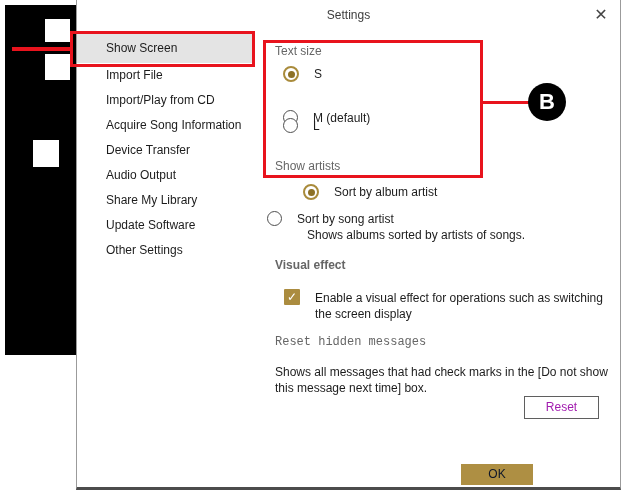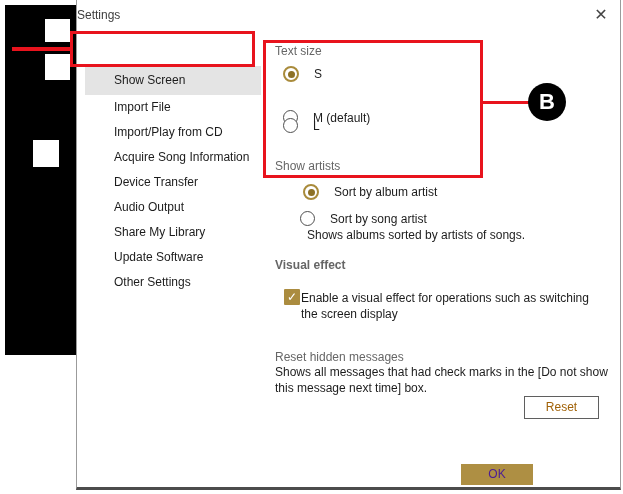--- a/index.html
+++ b/index.html
@@ -14,52 +14,52 @@
   .bg-rect-a{left:40px;top:14px;width:25px;height:23px;}
   .bg-rect-b{left:40px;top:49px;width:25px;height:26px;}
   .bg-rect-c{left:28px;top:135px;width:26px;height:27px;}
 
   
   .dialog{
     position:absolute;left:76px;top:0;width:545px;height:490px;background:#fff;
     border-left:1px solid #9b9b9b;border-right:1px solid #9b9b9b;border-bottom:3px solid #4c4c4c;
     box-sizing:border-box;
   }
-  .dlg-title{position:absolute;left:0;top:8px;width:100%;color:#3d3d3d;}
+  .dlg-title{position:absolute;left:0;top:8px;width:100%;text-align:center;color:#3d3d3d;}
   .dlg-close{
     position:absolute;right:8px;top:4px;width:22px;height:22px;line-height:22px;text-align:center;
     font-size:16px;color:#444;cursor:pointer;
   }
 
   
-  .sidebar{position:absolute;left:8px;top:34px;width:176px;margin-top:32px;}
+  .sidebar{position:absolute;left:0;top:34px;width:176px;}
   .side-item{height:25px;line-height:25px;padding-left:29px;color:#1c1c1c;cursor:pointer;white-space:nowrap;}
   .side-item.selected{height:29px;line-height:29px;background:#e4e4e4;}
 
   
   .sec-label{position:absolute;color:#666;white-space:nowrap;}
   .row{position:absolute;display:flex;align-items:center;}
   .radio{
     width:13px;height:13px;border-radius:50%;border:1.5px solid #4f4f4f;background:#fff;
     margin-right:15px;flex:none;display:flex;align-items:center;justify-content:center;cursor:pointer;
   }
   .radio.sel{border:2px solid #a98b3b;width:12px;height:12px;}
   .radio.sel::after{content:"";width:7px;height:7px;border-radius:50%;background:#8d7126;}
   .opt-label{white-space:nowrap;cursor:pointer;}
   .desc{position:absolute;color:#1c1c1c;line-height:16px;}
   .checkbox{
     position:absolute;width:16px;height:16px;background:#ab8c3f;color:#fff;font-size:12px;
     line-height:16px;text-align:center;cursor:pointer;border-radius:1px;
   }
   .btn{
-    position:absolute;background:#fff;border:1.5px solid #5f5f5f;color:#a16207;
+    position:absolute;background:#fff;border:1.5px solid #5f5f5f;color:#a21caf;
     text-align:center;box-sizing:border-box;cursor:pointer;
   }
   .btn-reset{left:447px;top:396px;width:75px;height:23px;line-height:20px;}
-  .btn-ok{left:384px;top:464px;width:72px;height:21px;line-height:21px;background:#ae8f43;border:none;color:#4c1d95;}
+  .btn-ok{left:384px;top:464px;width:72px;height:21px;line-height:21px;background:#ae8f43;border:none;color:#0f172a;}
   .btn-cancel{left:464px;top:464px;width:92px;height:21px;line-height:18px;border:5px solid #4d7c0f;margin-top:32px;}
 
   
   .ann{position:absolute;pointer-events:none;}
   .ann-line1{left:12px;top:47px;width:58px;height:4px;background:#e8131d;}
   .ann-box1{left:70px;top:31px;width:185px;height:36px;border:3px solid #e8131d;box-sizing:border-box;}
   .ann-box2{left:263px;top:40px;width:220px;height:138px;border:3px solid #e8131d;box-sizing:border-box;}
   .ann-line2{left:483px;top:101px;width:49px;height:3px;background:#e8131d;}
   .ann-circle{
     left:528px;top:83px;width:38px;height:38px;border-radius:50%;background:#000;color:#fff;
@@ -103,31 +103,31 @@
   <div class="row" style="left:206px;top:118px;">
     <span class="radio"></span>
     <span class="opt-label">L</span>
   </div>
 
   <div class="sec-label" style="left:198px;top:159px;">Show artists</div>
   <div class="row" style="left:206px;top:184px;padding-left:20px;">
     <span class="radio sel"></span>
     <span class="opt-label">Sort by album artist</span>
   </div>
-  <div class="row" style="left:223px;top:211px;align-items:flex-end;">
+  <div class="row" style="left:190px;top:211px;align-items:flex-end;">
     <span class="radio"></span>
     <span class="opt-label">Sort by song artist</span>
   </div>
   <div class="desc" style="left:230px;top:227px;width:330px;">Shows albums sorted by artists of songs.</div>
 
   <div class="sec-label" style="left:198px;top:258px;font-weight:bold;">Visual effect</div>
   <div class="checkbox" style="left:207px;top:289px;">✓</div>
-  <div class="desc" style="left:224px;top:290px;width:302px;">Enable a visual effect for operations such as switching the screen display</div>
+  <div class="desc" style="left:238px;top:290px;width:302px;">Enable a visual effect for operations such as switching the screen display</div>
 
-  <div class="sec-label" style="left:198px;top:350px;">Reset hidden messages</div>
+  <div class="sec-label" style="left:198px;top:335px;font-family:Liberation Mono, monospace;">Reset hidden messages</div>
   <div class="desc" style="left:198px;top:364px;width:345px;">Shows all messages that had check marks in the [Do not show this message next time] box.</div>
   <div class="btn btn-reset">Reset</div>
 
   <div class="btn btn-ok">OK</div>
   <div class="btn btn-cancel">Cancel</div>
 </div>
 
 <div class="ann ann-line1"></div>
 <div class="ann ann-box1"></div>
 <div class="ann ann-box2"></div>

